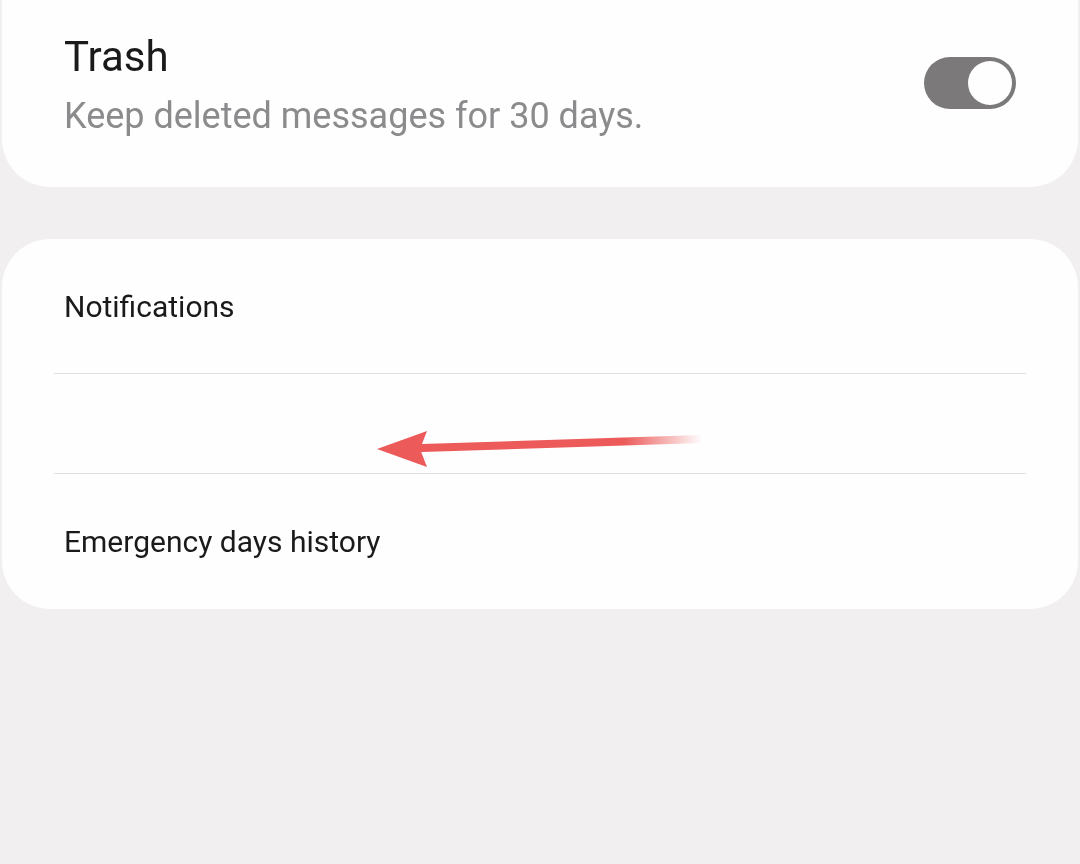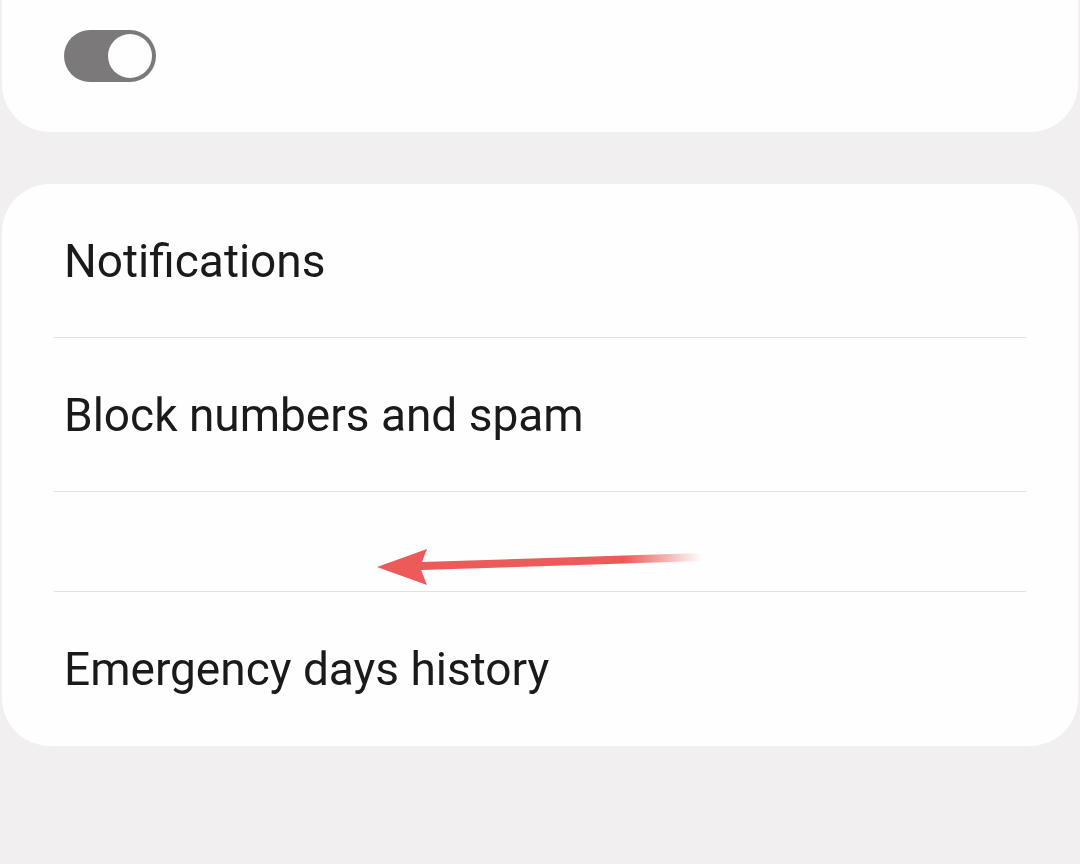--- a/index.html
+++ b/index.html
@@ -76,52 +76,53 @@
     .list-item:not(:last-child)::after {
       content: "";
       position: absolute;
       bottom: 0;
       left: 52px;
       right: 52px;
       height: 1px;
       background-color: #e2e0e1;
     }
     .item-label {
-      font-size: 46px;
+      font-size: 30px;
       font-weight: 400;
       color: #1a1a1a;
     }
     .arrow-annotation {
       position: absolute;
       pointer-events: none;
       z-index: 100;
     }
     .arrow-svg {
       width: 340px;
       height: 50px;
     }
     .more-settings-item {
       position: relative;
     }
   </style>
 </head>
 <body>
 
 <div class="card card-top">
+  <div class="trash-text">
+    <div class="title">Trash</div>
+    <div class="subtitle">Keep deleted messages for 30 days.</div>
+  </div>
   <div class="toggle">
     <div class="toggle-knob"></div>
   </div>
 </div>
 
 <div class="card card-bottom">
   <div class="list-item">
     <div class="item-label">Notifications</div>
-  </div>
-  <div class="list-item">
-    <div class="item-label">Block numbers and spam</div>
   </div>
   <div class="list-item more-settings-item">
     <div class="arrow-annotation" style="left: 370px; top: 50px;">
       <svg class="arrow-svg" viewBox="0 0 340 50">
         <defs>
           <linearGradient id="arrowfade" x1="0%" y1="0%" x2="100%" y2="0%">
             <stop offset="0%" stop-color="#ec5a5a" stop-opacity="1"></stop>
             <stop offset="75%" stop-color="#ec5a5a" stop-opacity="1"></stop>
             <stop offset="100%" stop-color="#ec5a5a" stop-opacity="0"></stop>
           </linearGradient>

